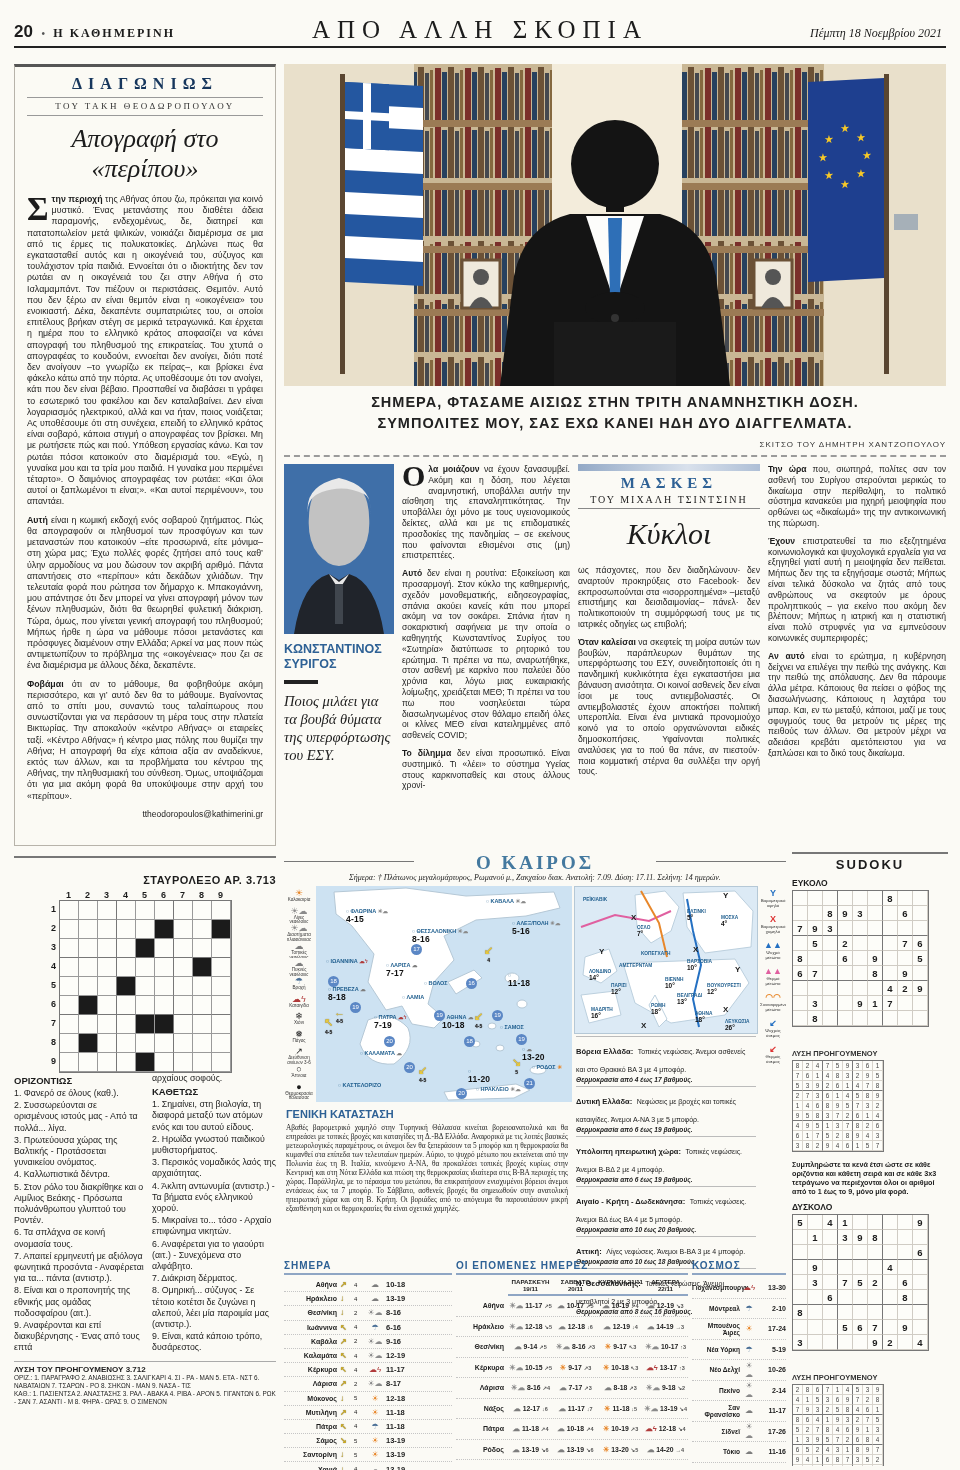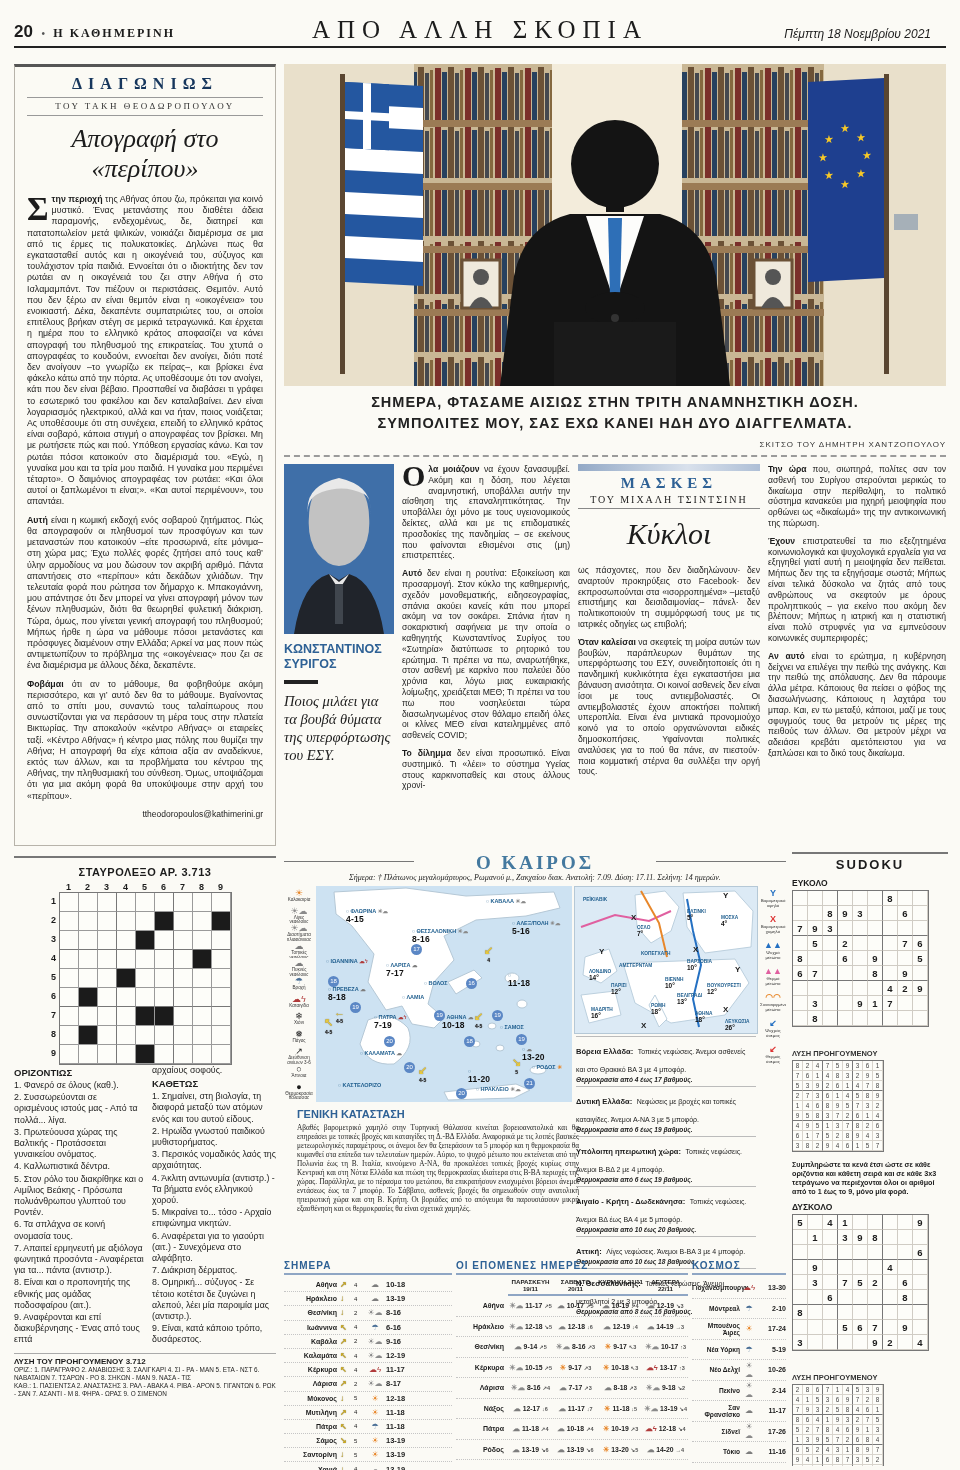--- a/index.html
+++ b/index.html
@@ -4,21 +4,21 @@
 <style>
   html,body{margin:0;padding:0;background:#e9e7e0;}
   .page{position:relative;width:960px;height:1470px;background:#fbfaf5;font-family:"Liberation Sans",sans-serif;color:#1c1c1c;overflow:hidden;}
   
   .hd{position:absolute;left:14px;top:16px;width:932px;height:30px;border-bottom:2px solid #222;}
   .hd-left{position:absolute;left:0;bottom:4px;}
   .hd-num{font-size:17px;font-weight:bold;}
   .hd-dot{font-size:10px;color:#555;margin:0 4px;}
   .hd-mast{font-family:"Liberation Serif",serif;font-weight:bold;font-size:12px;letter-spacing:2px;}
   .hd-title{position:absolute;left:0;right:0;bottom:2px;text-align:center;font-family:"Liberation Serif",serif;font-size:25px;letter-spacing:7px;}
-  .hd-date{position:absolute;right:15px;bottom:5px;font-family:Liberation Sans, sans-serif;font-style:italic;font-size:12px;}
+  .hd-date{position:absolute;right:4px;bottom:5px;font-family:Liberation Serif, serif;font-style:italic;font-size:12px;}
   
   .diag{position:absolute;left:14px;top:64px;width:262px;height:782px;border:1px solid #b7b3aa;border-top:3px solid #555;background:#fbfaf4;padding:6px 12px;box-sizing:border-box;overflow:hidden;}
   .diag-kicker{text-align:center;font-family:"Liberation Serif",serif;font-weight:bold;font-size:16px;letter-spacing:6px;color:#16365c;padding:2px 0 4px;}
   .diag-by{text-align:center;font-family:"Liberation Serif",serif;font-size:9px;letter-spacing:2.5px;color:#333;border-top:1px solid #999;padding:3px 0 4px;}
   .diag-rule{border-bottom:1px solid #999;margin-bottom:8px;}
   .diag-title{font-family:"Liberation Serif",serif;font-style:italic;font-size:26px;text-align:center;margin:2px 0 10px;}
   .diag-body{font-size:8.8px;line-height:11.2px;text-align:justify;}
   .diag-body p{margin:0 0 7px;}
   .dropcap{float:left;font-family:"Liberation Serif",serif;font-weight:bold;font-size:33px;line-height:26px;padding:2px 3px 0 0;}
   .lead{font-weight:bold;}
@@ -37,21 +37,21 @@
   .mk-txt{font-size:8.6px;line-height:10.8px;text-align:justify;}
   .mk-txt p{margin:0 0 7px;}
   .mk-grad{height:7px;background:linear-gradient(90deg,#93a9c6,#d9e1ec 60%,#aebfd6);margin-bottom:4px;}
   .mk-kicker{text-align:center;font-family:"Liberation Serif",serif;font-weight:bold;font-size:15px;letter-spacing:5px;color:#2e6195;}
   .mk-by{text-align:center;font-family:"Liberation Serif",serif;font-size:10px;letter-spacing:2px;margin:2px 0 3px;}
   .mk-rule{border-bottom:1px solid #888;margin-bottom:8px;}
   .mk-title{text-align:center;font-family:"Liberation Serif",serif;font-style:italic;font-size:30px;margin:6px 0 14px;}
   .ocap{float:left;font-family:"Liberation Serif",serif;font-weight:bold;font-size:30px;line-height:24px;padding-right:3px;}
   
   .cw-sec{position:absolute;left:14px;top:856px;width:262px;height:606px;overflow:hidden;}
-  .cw-title{text-align:center;font-weight:bold;font-size:11px;letter-spacing:.5px;border-top:2px solid #777;padding-top:8px;}
+  .cw-title{text-align:right;font-weight:bold;font-size:11px;letter-spacing:.5px;border-top:2px solid #777;padding-top:16px;}
   .cw-wrap{margin:4px 0 0 30px;}
   .cw-colnums{display:grid;grid-template-columns:repeat(9,19px);margin-left:15px;}
   .cw-colnums div{text-align:center;font-weight:bold;font-size:9px;}
   .cw-rownums{position:absolute;display:grid;grid-template-rows:repeat(9,19px);width:12px;}
   .cw-rownums div{font-weight:bold;font-size:9px;line-height:19px;text-align:right;}
   .grid{display:grid;border:1px solid #777;background:#fdfdf9;}
   .cw{grid-template-columns:repeat(9,19px);grid-auto-rows:19px;margin-left:15px;width:171px;}
   .cw .gcell{border-right:1px solid #9a9a9a;border-bottom:1px solid #9a9a9a;}
   .gcell.blk{background:#1b1b1b;}
   .clues{display:grid;grid-template-columns:130px 124px;column-gap:8px;margin-top:0;}
@@ -86,21 +86,21 @@
   .wx-syms{position:absolute;left:476px;top:36px;width:26px;}
   .sy-item{height:26px;text-align:center;overflow:hidden;}
   .sy-g{display:block;font-size:9px;line-height:11px;font-weight:bold;}
   .sy-t{display:block;font-size:4.4px;line-height:4.6px;color:#333;}
   .sy-g.blue{color:#2470c2;} .sy-g.red{color:#d33;} .sy-g.pink{color:#e060a0;} .sy-g.orange{color:#e8872a;}
   .regions{position:absolute;left:292px;top:184px;width:180px;}
   .reg{border-top:1px solid #bbb;padding:3px 0 2px;}
   .reg-n{font-weight:bold;font-size:7.6px;}
   .reg-t{font-size:7px;line-height:8.6px;}
   .reg-th{font-size:6.6px;font-style:italic;font-weight:bold;line-height:8px;}
-  .genk{position:absolute;left:13px;top:256px;width:282px;}
+  .genk{position:absolute;left:2px;top:256px;width:282px;}
   .genk-h{font-weight:bold;font-size:11px;color:#2e6195;margin-bottom:3px;}
   .genk-t{font-family:"Liberation Serif",serif;font-size:7.3px;line-height:9px;text-align:justify;}
   .tbl-today{position:absolute;left:0px;top:408px;width:168px;}
   .tbl-h{font-weight:bold;font-size:10px;color:#2e6195;letter-spacing:1px;border-bottom:2px solid #8fa6c4;padding-bottom:2px;margin-bottom:3px;}
   .t-row{display:grid;grid-template-columns:56px 14px 10px 22px 36px;align-items:center;border-bottom:1px dotted #c5c5c5;height:13.2px;}
   .t-city{font-size:7px;font-weight:bold;text-align:right;padding-right:3px;}
   .t-wind{font-size:8px;color:#caa91e;font-weight:bold;text-shadow:0 0 1px #666;}
   .t-f{font-size:6px;}
   .t-ic{font-size:8px;text-align:center;}
   .t-temp{font-size:7.5px;font-weight:bold;}

